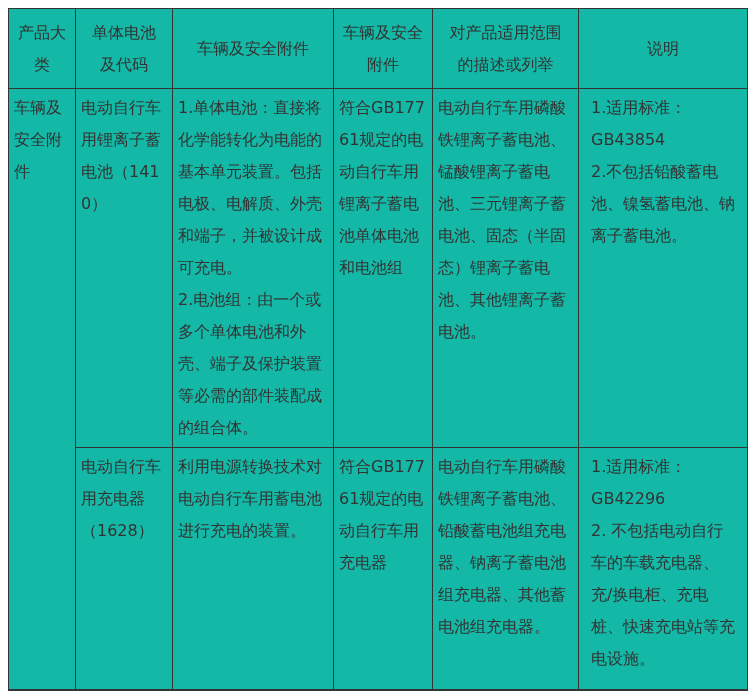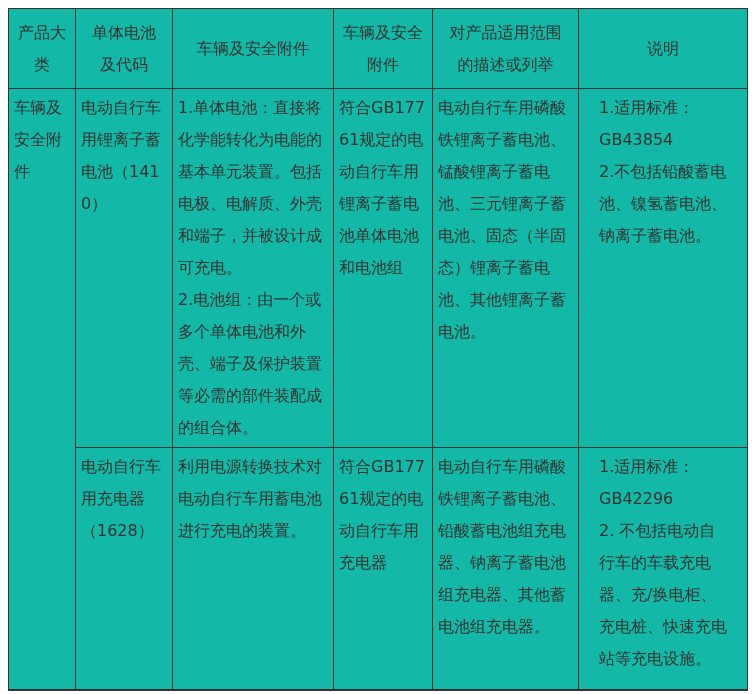--- a/index.html
+++ b/index.html
@@ -43,21 +43,21 @@
     text-align: center;
     vertical-align: middle;
     padding: 7px 4px;
     height: 80px;
   }
   .product-table td {
     text-align: left;
     vertical-align: top;
     padding: 3px 5px;
   }
-  .product-table td.cell-notes { padding: 3px 20px; }
+  .product-table td.cell-notes { padding: 3px 12px; }
   tr.data-row-1 td { height: 359px; }
   tr.data-row-2 td { height: 242px; }
 </style>
 </head>
 <body>
 
 <table class="product-table">
   <colgroup>
     <col class="c1">
       <col class="c2">

